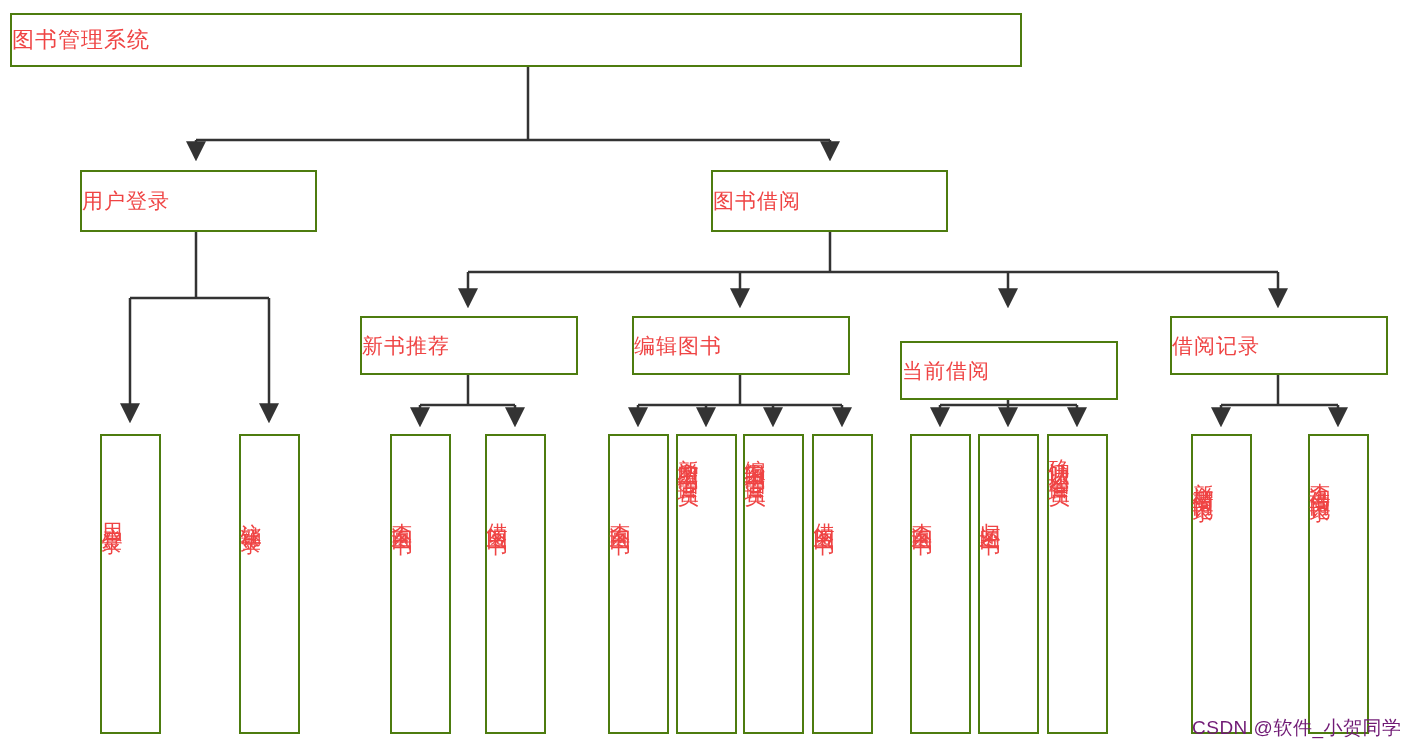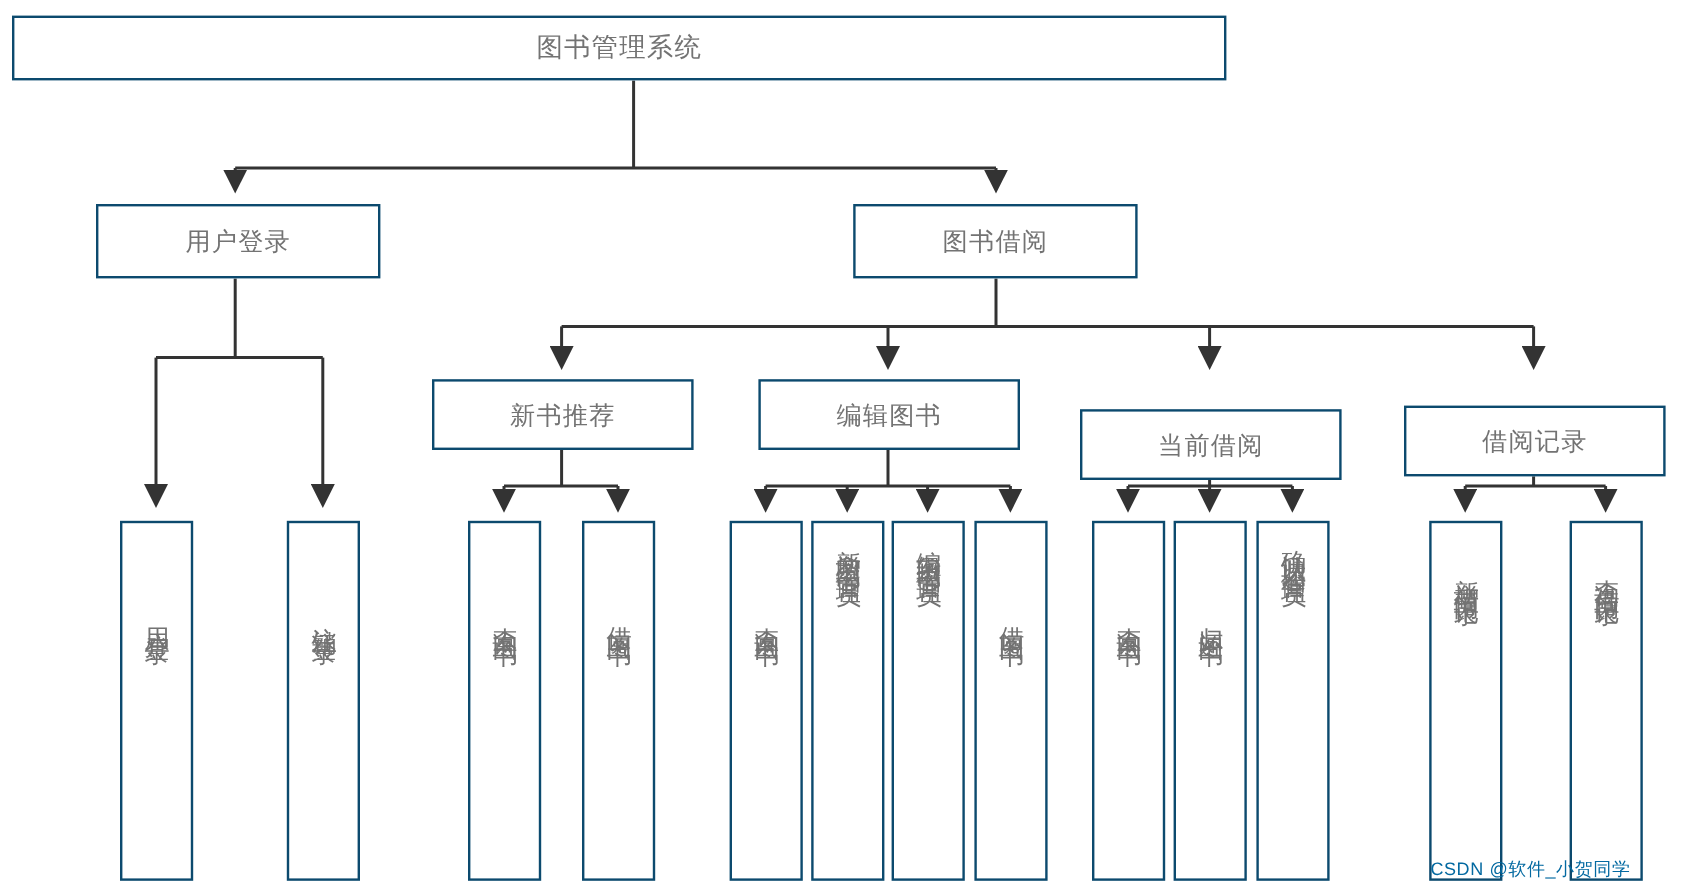--- a/index.html
+++ b/index.html
@@ -21,25 +21,25 @@
     position: absolute;
     left: 0; top: 0;
     width: 1405px;
     height: 747px;
     pointer-events: none;
   }
   .node {
     position: absolute;
     box-sizing: border-box;
     background: #ffffff;
-    border: 2px solid #0c4a6e;
+    border: 2px solid #4d7c0f;
     display: flex;
     align-items: center;
-    justify-content: center;
-    color: #737373;
+    justify-content: flex-start;
+    color: #ef4444;
   }
   .node.horiz {
     font-size: 21px;
     letter-spacing: 1px;
   }
   .node.vert {
     font-size: 21px;
     letter-spacing: 1px;
     align-items: flex-start;
     padding-top: 0px;
@@ -50,22 +50,22 @@
     line-height: 1.0;
     letter-spacing: 4px;
     white-space: nowrap;
     display: block;
   }
   .node.root {
     font-size: 22px;
   }
   .watermark {
     position: absolute;
-    color: #0369a1;
-    font-size: 15px;
+    color: #701a75;
+    font-size: 19px;
     letter-spacing: 0.5px;
     white-space: nowrap;
   }
 </style>
 </head>
 <body>
 
 <div id="canvas">
 
   <svg class="wires" viewBox="0 0 1405 747">
@@ -131,21 +131,21 @@
 
   <div class="node horiz" style="left:360px; top:316px; width:218px; height:59px;">
     <span>新书推荐</span>
   </div>
   <div class="node horiz" style="left:632px; top:316px; width:218px; height:59px;">
     <span>编辑图书</span>
   </div>
   <div class="node horiz" style="left:900px; top:316px; width:218px; height:59px;margin-top:25px;">
     <span>当前借阅</span>
   </div>
-  <div class="node horiz" style="left:1170px; top:316px; width:218px; height:59px;margin-top:22px;">
+  <div class="node horiz" style="left:1170px; top:316px; width:218px; height:59px;">
     <span>借阅记录</span>
   </div>
 
   <div class="node vert" style="left:100px; top:434px; width:61px; height:300px; padding-top:70px;">
     <span class="vtext">用户登录</span>
   </div>
   <div class="node vert" style="left:239px; top:434px; width:61px; height:300px; padding-top:70px;">
     <span class="vtext">注销登录</span>
   </div>
 

